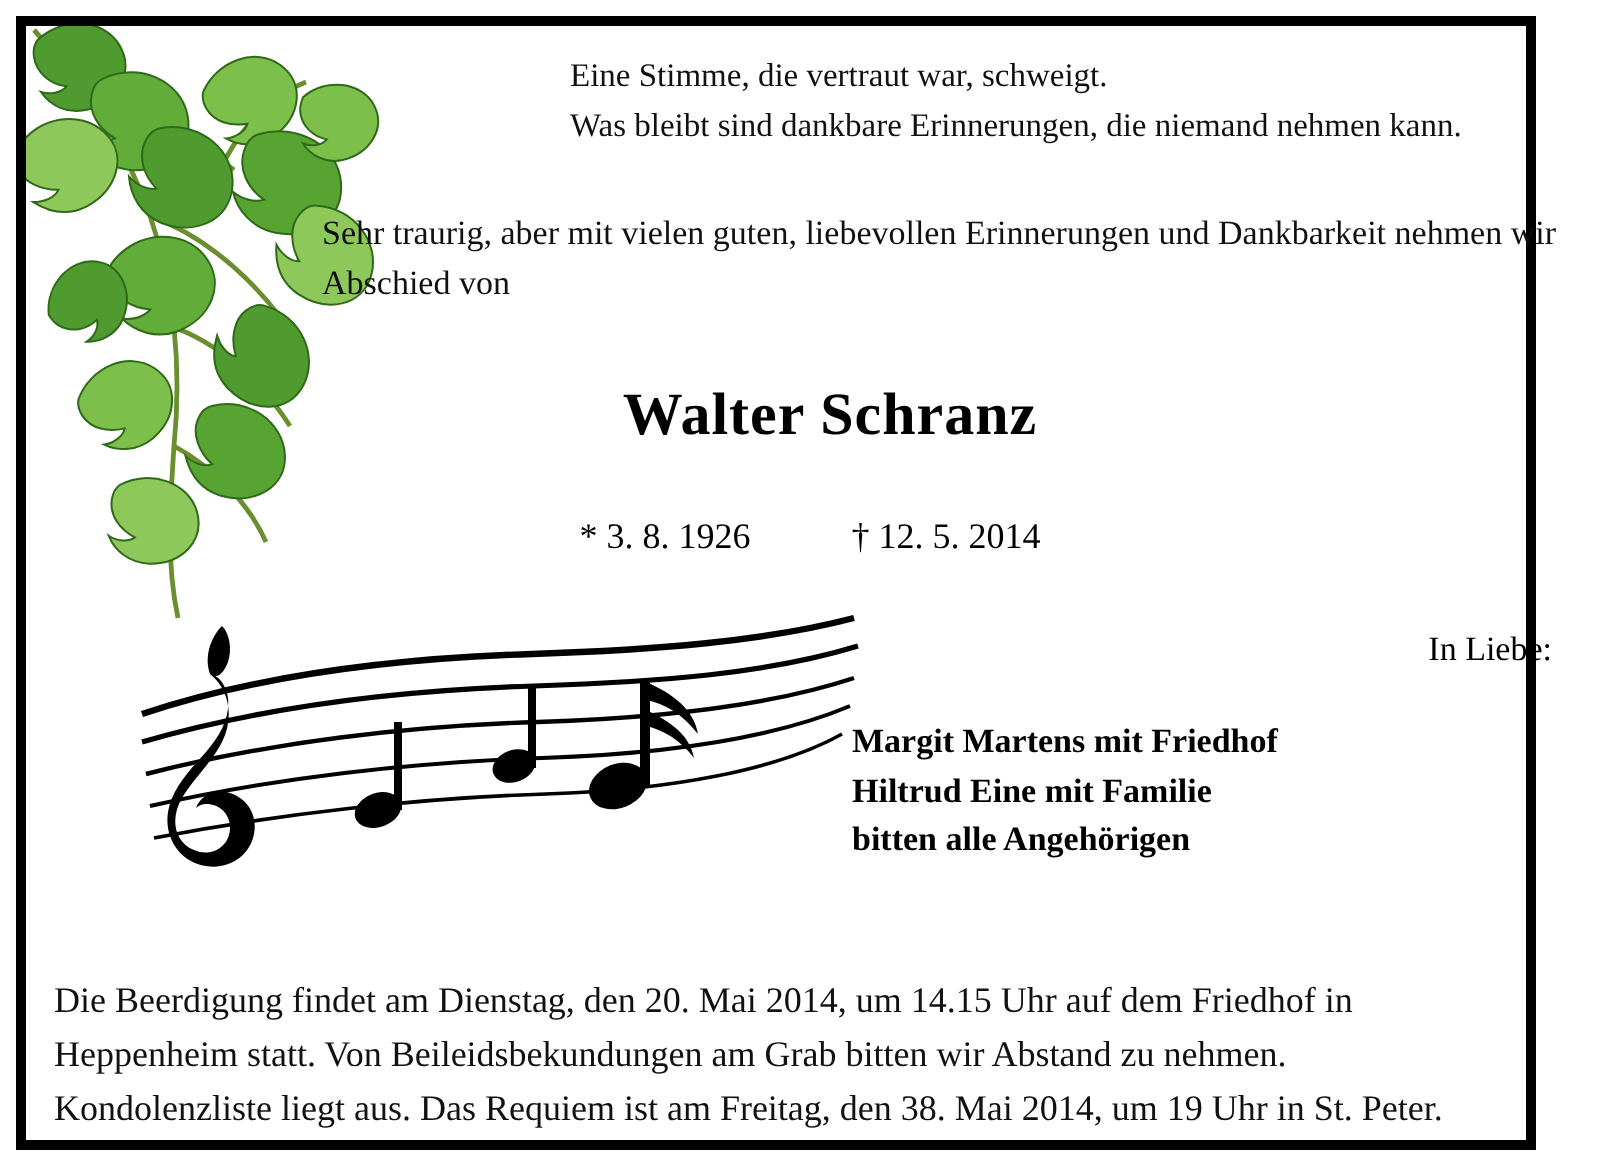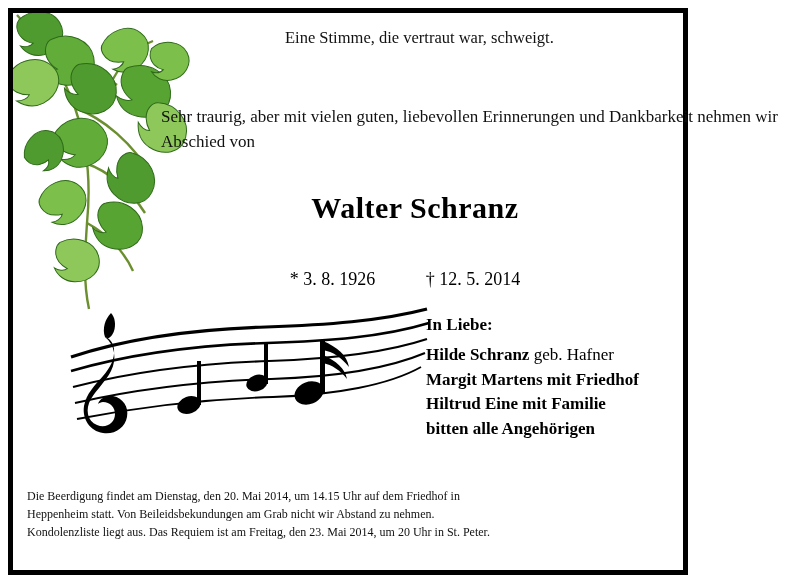--- a/index.html
+++ b/index.html
@@ -19,21 +19,21 @@
     width: 800px;
     height: 583px;
     background: #ffffff;
     box-sizing: border-box;
   }
   
   .frame {
     position: absolute;
     left: 8px;
     top: 8px;
-    width: 680px;
+    width: 760px;
     height: 567px;
     border: 5px solid #000000;
     box-sizing: border-box;
     background: #d946ef;
   }
   .inner {
     position: absolute;
     left: 0;
     top: 0;
     right: 0;
@@ -78,57 +78,58 @@
   }
   .name-shift {
     display: inline-block;
     transform: translateX(10px);
   }
 
   
   .dates {
     position: absolute;
     left: 0;
-    top: 256px;
+    top: 245px;
     width: 784px;
     text-align: center;
     font-size: 18px;
     color: #000000;
   }
   .dates .birth { display: inline-block; }
   .dates .death { display: inline-block; margin-left: 46px; }
 
   
   .survivors {
     position: absolute;
     left: 413px;
     top: 300px;
     width: 350px;
     font-size: 17px;
     line-height: 1.44;
   }
   .survivors .lead {
-    font-weight: bold;
-    margin-bottom: 6px;
+    font-weight: normal;
+    margin-bottom: 22px;
+    text-align: right;
   }
   .survivors .person {
     font-weight: bold;
     white-space: nowrap;
   }
   .survivors .person .suffix {
     font-weight: normal;
   }
 
   
   .footer {
     position: absolute;
     left: 14px;
     top: 474px;
     width: 756px;
-    font-size: 12px;
+    font-size: 18px;
     line-height: 1.5;
     color: #111111;
   }
   .footer div { white-space: nowrap; }
 
   
   .ivy {
     position: absolute;
     left: 0px;
     top: 0px;
@@ -199,42 +200,42 @@
           <rect x="203" y="48" width="4" height="41"></rect>
           <ellipse cx="248" cy="98" rx="15" ry="11" transform="rotate(-22 248 98)"></ellipse>
           <rect x="259" y="46" width="5" height="52"></rect>
           <path d="M262 46 c14 6 24 14 26 26 c-8 -10 -16 -15 -26 -17z"></path>
           <path d="M262 60 c13 6 22 13 24 24 c-7 -9 -15 -14 -24 -16z"></path>
         </g>
       </svg>
 
       <div class="verse">
         <div>Eine Stimme, die vertraut war, schweigt.</div>
+        <div>Was bleibt sind dankbare Erinnerungen, die niemand nehmen kann.</div>
       </div>
 
       <div class="intro">Sehr traurig, aber mit vielen guten, liebevollen Erinnerungen und Dankbarkeit nehmen wir Abschied von</div>
 
       <div class="name">
         <span class="name-shift">Walter Schranz</span>
       </div>
 
       <div class="dates">
         <span class="birth">* 3. 8. 1926</span>
         <span class="death">† 12. 5. 2014</span>
       </div>
 
       <div class="survivors">
         <div class="lead">In Liebe:</div>
-        <div class="person"><span>Hilde Schranz</span><span class="suffix"> geb. Hafner</span></div>
         <div class="person">Margit Martens mit Friedhof</div>
         <div class="person">Hiltrud Eine mit Familie</div>
         <div class="person">bitten alle Angehörigen</div>
       </div>
 
       <div class="footer">
         <div>Die Beerdigung findet am Dienstag, den 20. Mai 2014, um 14.15 Uhr auf dem Friedhof in</div>
-        <div>Heppenheim statt. Von Beileidsbekundungen am Grab nicht wir Abstand zu nehmen.</div>
-        <div>Kondolenzliste liegt aus. Das Requiem ist am Freitag, den 23. Mai 2014, um 20 Uhr in St. Peter.</div>
+        <div>Heppenheim statt. Von Beileidsbekundungen am Grab bitten wir Abstand zu nehmen.</div>
+        <div>Kondolenzliste liegt aus. Das Requiem ist am Freitag, den 38. Mai 2014, um 19 Uhr in St. Peter.</div>
       </div>
 
     </div>
   </div>
 </div>
 
 </body></html>

